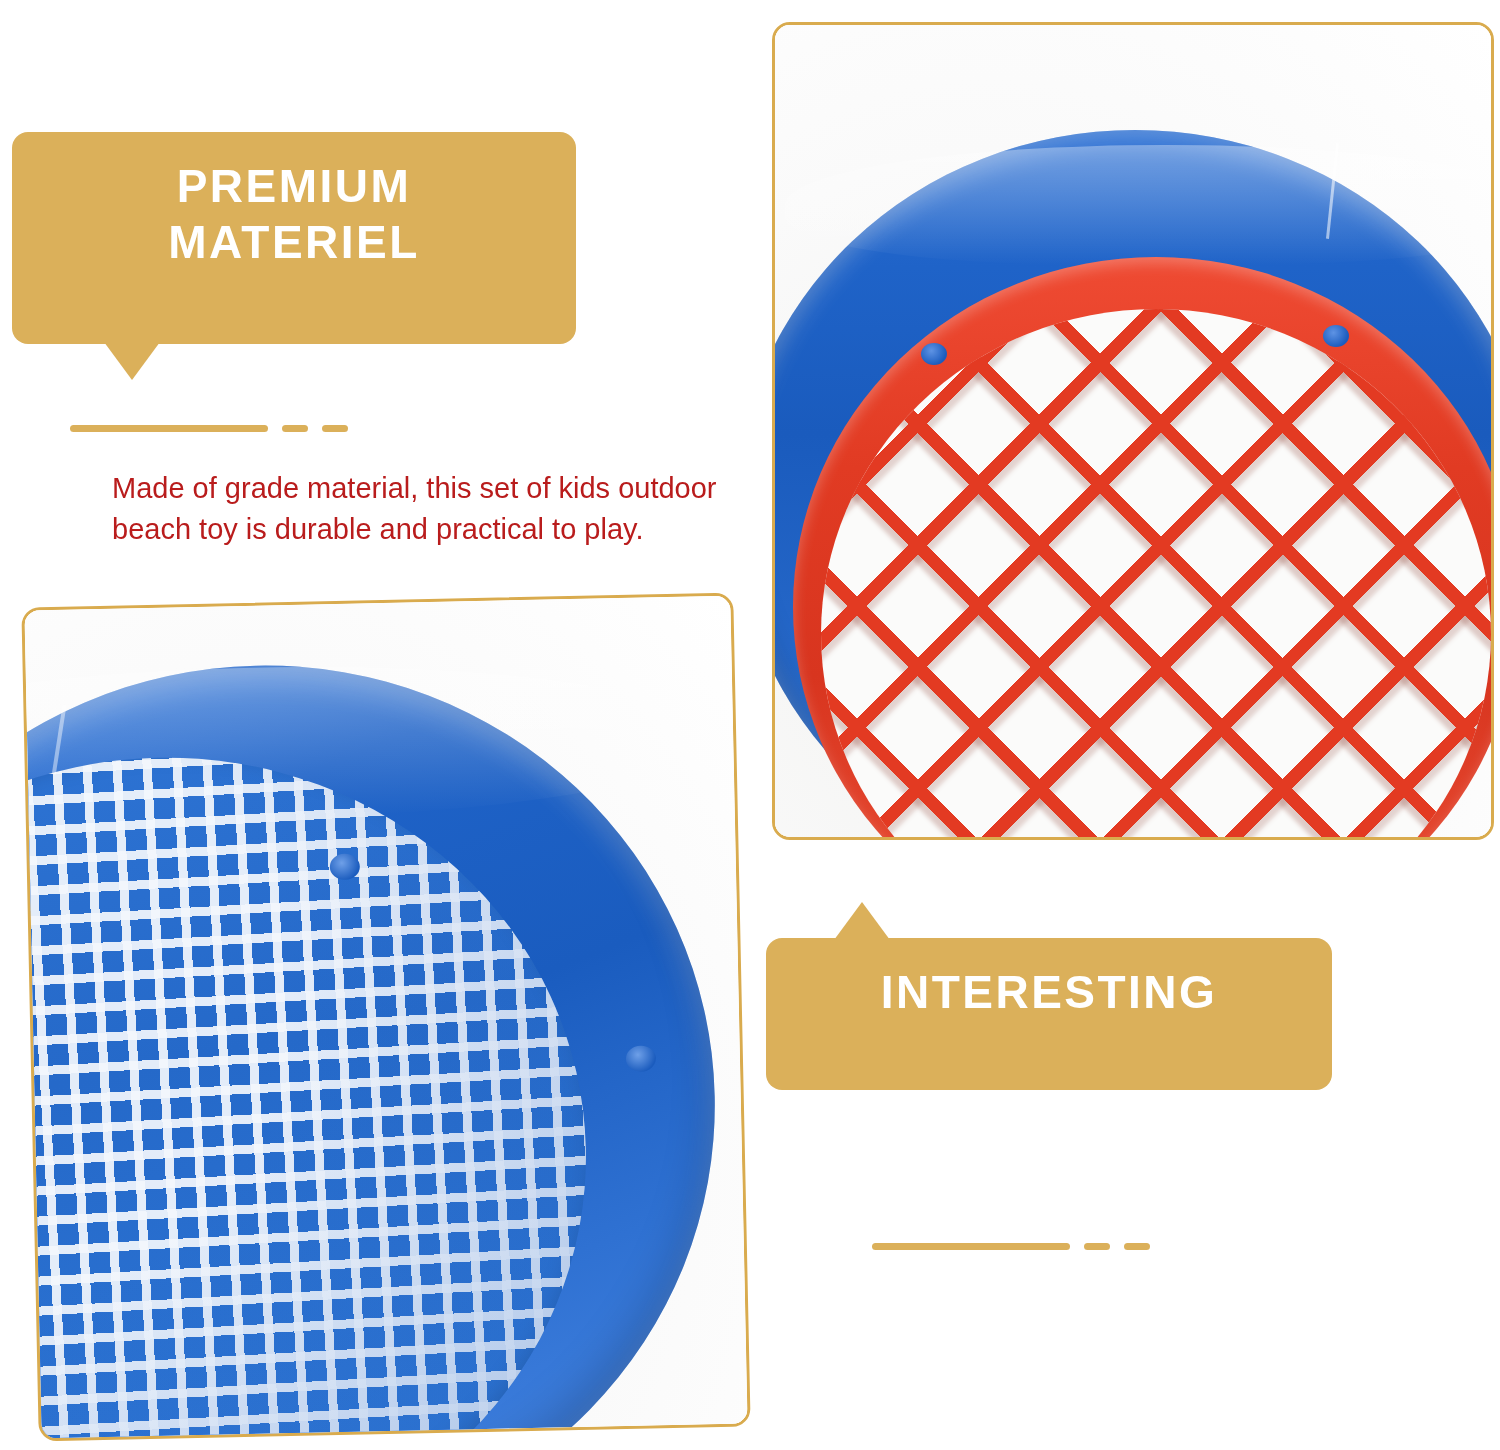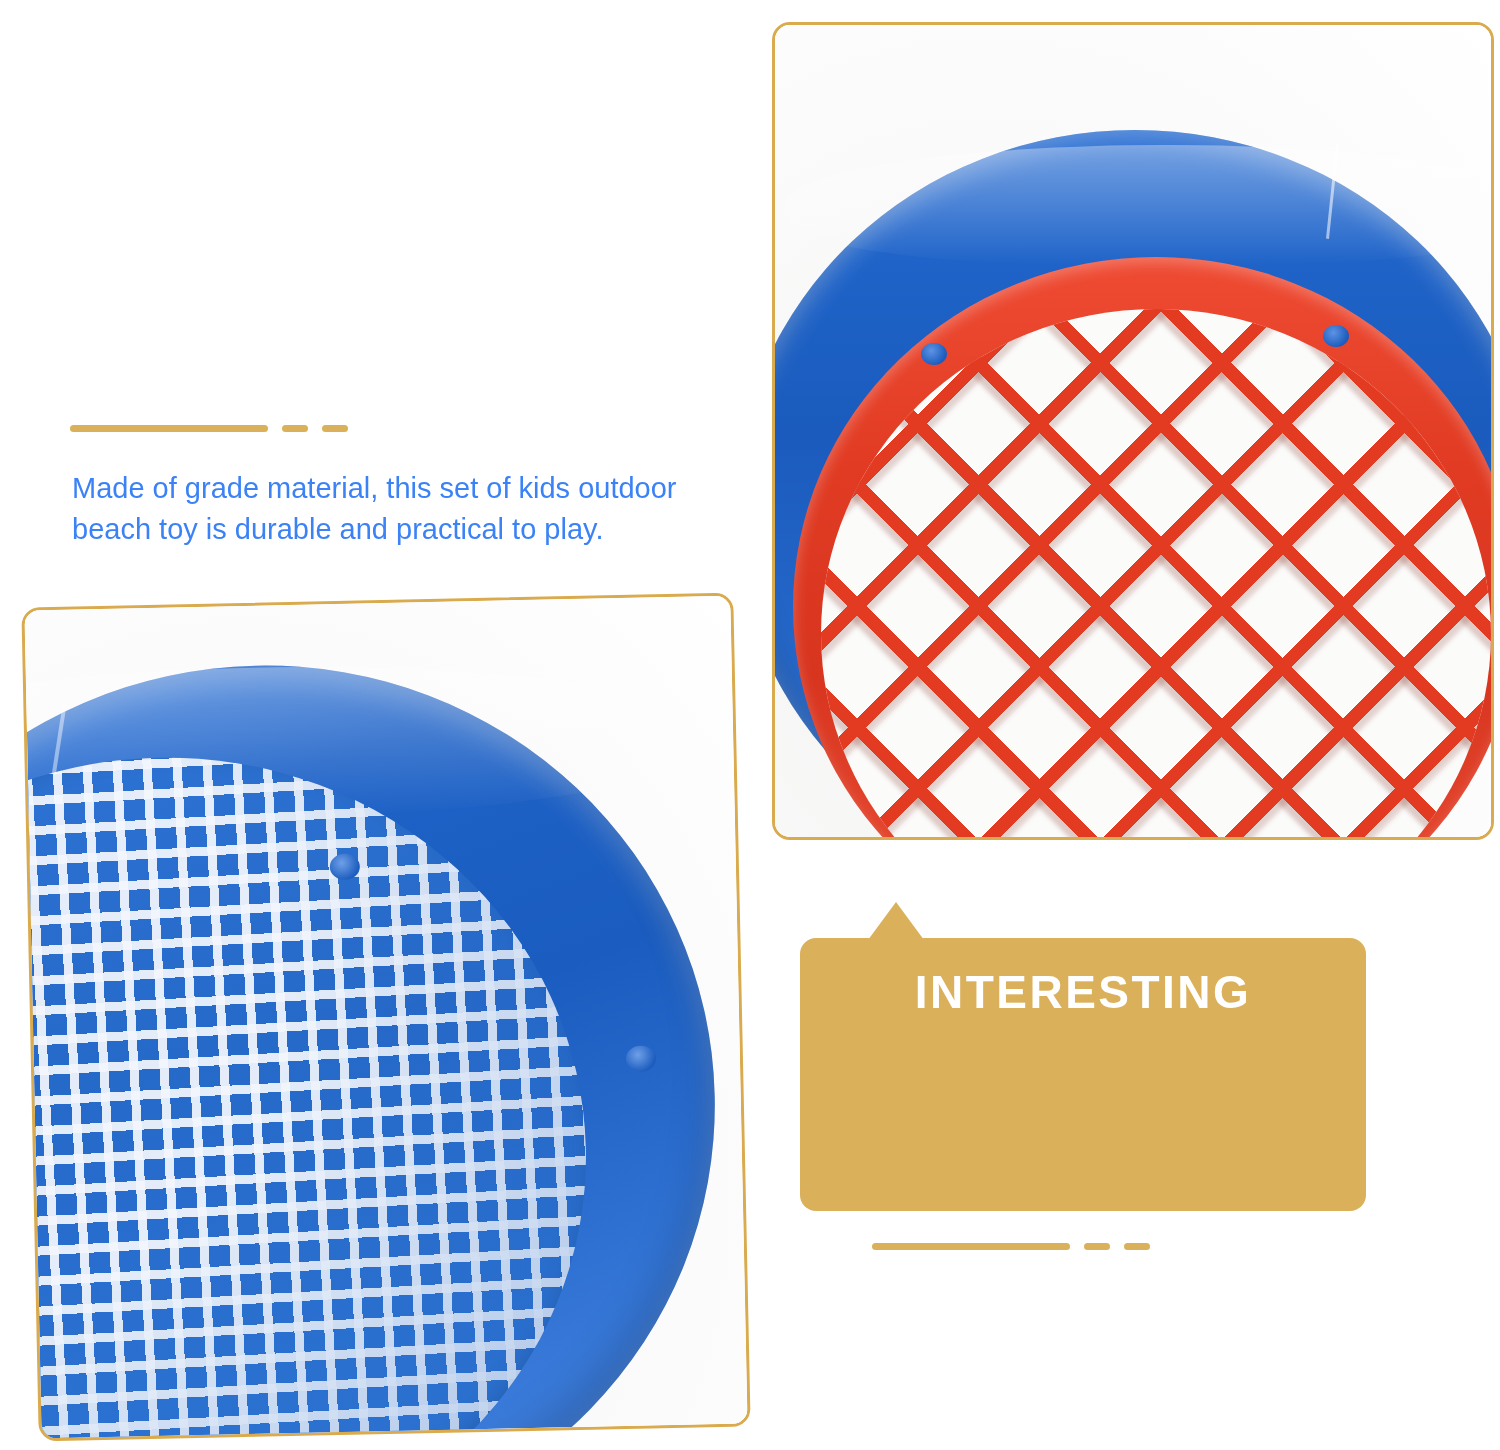--- a/index.html
+++ b/index.html
@@ -167,43 +167,44 @@
     width:0;height:0;
   }
   #badge-premium{left:12px;top:132px;width:564px;height:212px;}
   #badge-premium .line{text-align:center;}
   #badge-premium .tail{
     left:92px;bottom:-36px;
     border-left:28px solid transparent;
     border-right:28px solid transparent;
     border-top:38px solid #dbb05a;
   }
-  #badge-interesting{left:800px;top:938px;width:566px;height:273px;}
+  #badge-interesting{left:766px;top:938px;width:566px;height:152px;}
   #badge-interesting .line{text-align:center;}
   #badge-interesting .tail{
     left:68px;top:-36px;
     border-left:28px solid transparent;
     border-right:28px solid transparent;
     border-bottom:38px solid #dbb05a;
   }
 
   
   .dashes{position:absolute;display:flex;align-items:center;gap:14px;}
   .dashes .d{height:7px;background:#dbb05a;border-radius:4px;}
   .d1{width:198px}.d2{width:26px}.d3{width:26px}
 
   #dash-premium{left:70px;top:425px;}
   #dash-interesting{left:872px;top:1243px;}
 
   
   .body-text{
     position:absolute;
-    color:#3b82f6;
+    color:#b91c1c;
     font-size:29px;
     line-height:1.42;
+    margin-left:40px;
   }
   #text-premium{left:72px;top:468px;width:660px;}
   #text-interesting{left:872px;top:1286px;width:600px;}
 </style>
 </head>
 <body>
 
 <div class="stage">
 
   <div class="photo-card" id="photo-sieve-red">
@@ -239,20 +240,25 @@
         <div class="blue-mesh"></div>
         <div class="blue-mesh-mask"></div>
       </div>
 
       <div class="blue-seam"></div>
       <div class="blue-nub" style="left:300px;top:250px;"></div>
       <div class="blue-nub" style="left:592px;top:448px;"></div>
     </div>
   </div>
 
+  <div class="badge" id="badge-premium">
+    <div class="line">PREMIUM</div>
+    <div class="line">MATERIEL</div>
+    <div class="tail"></div>
+  </div>
 
   <div class="dashes" id="dash-premium">
     <div class="d d1"></div>
     <div class="d d2"></div>
     <div class="d d3"></div>
   </div>
 
   <div class="body-text" id="text-premium">Made of grade material, this set of kids outdoor beach toy is durable and practical to play.</div>
 
   <div class="badge" id="badge-interesting">

